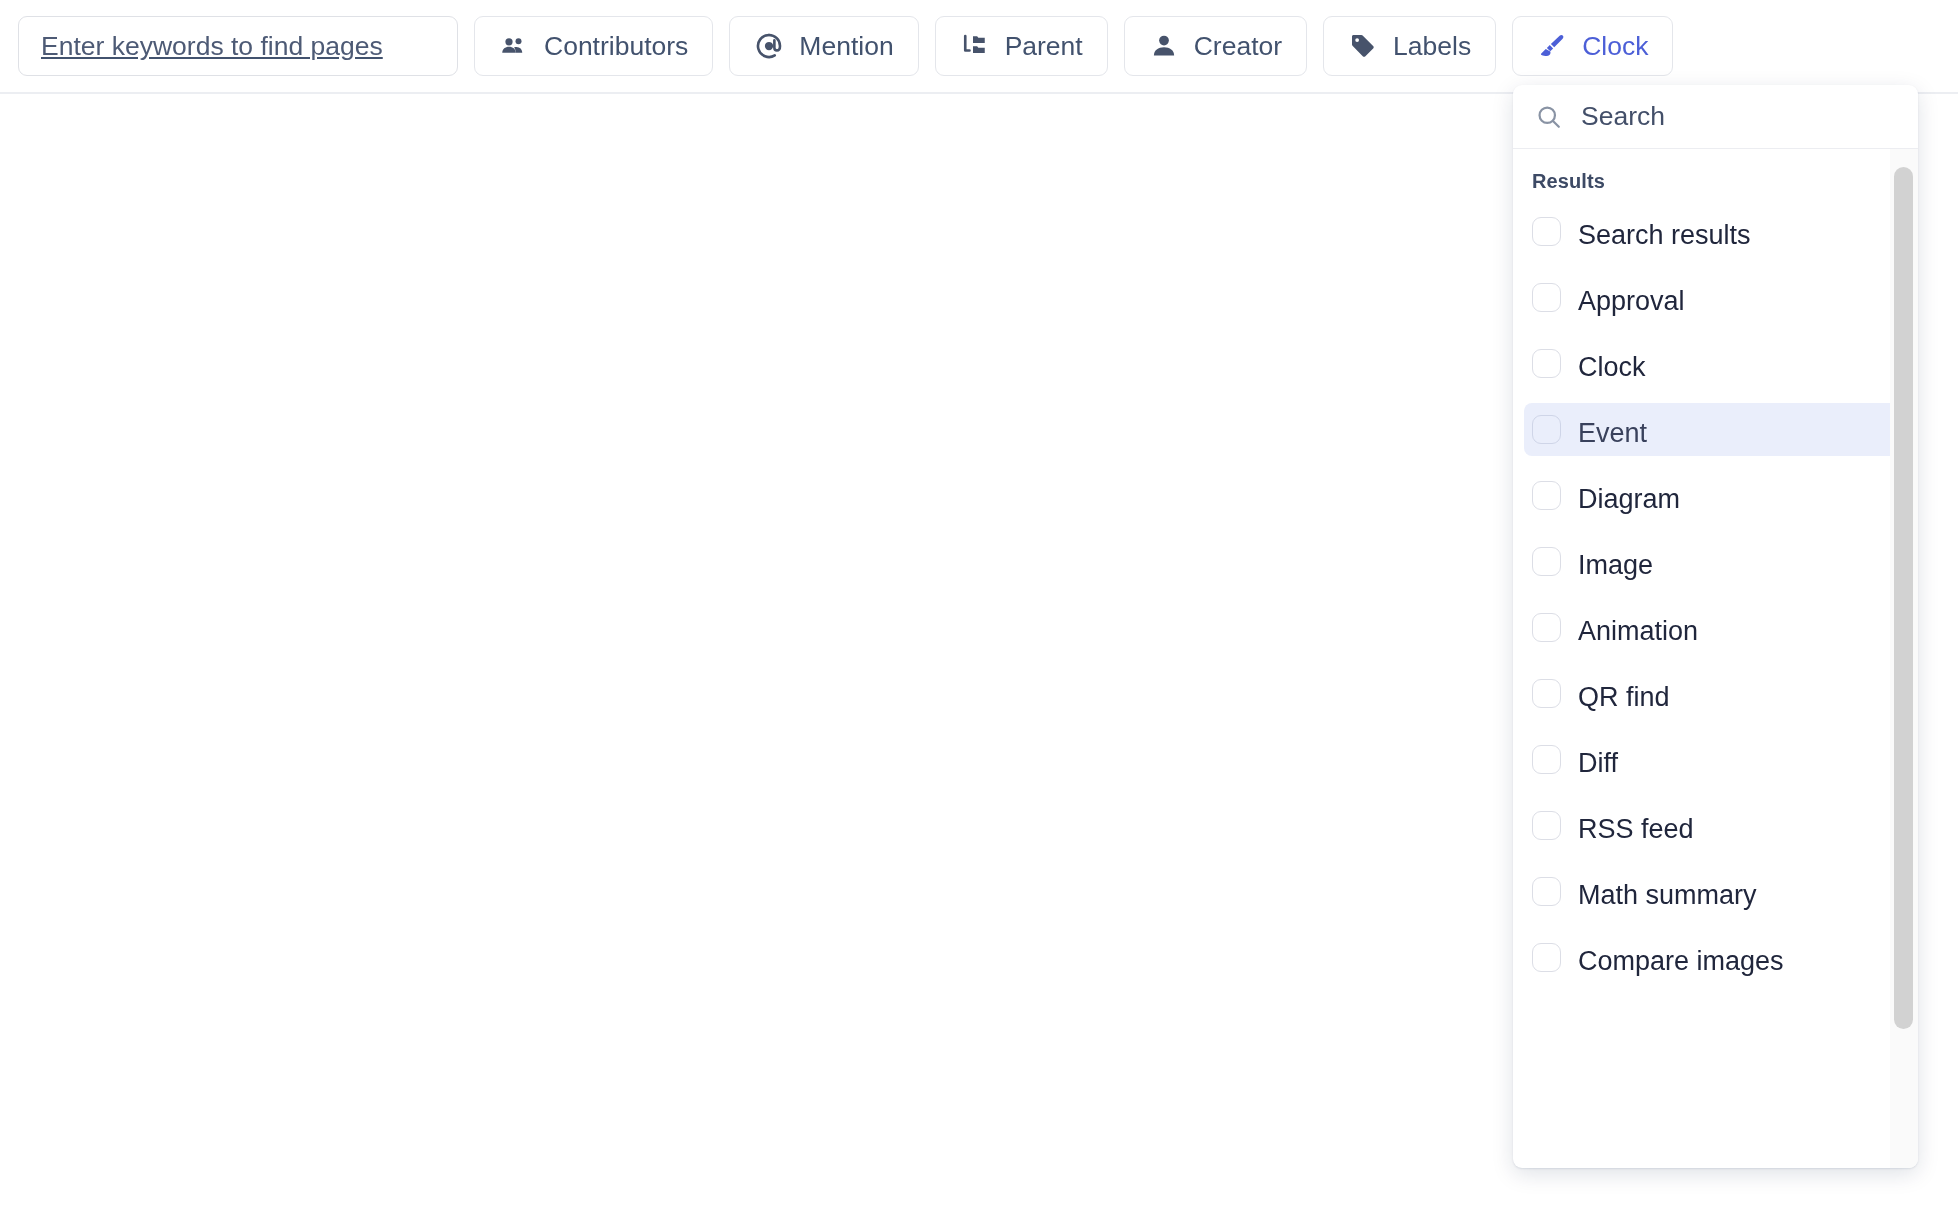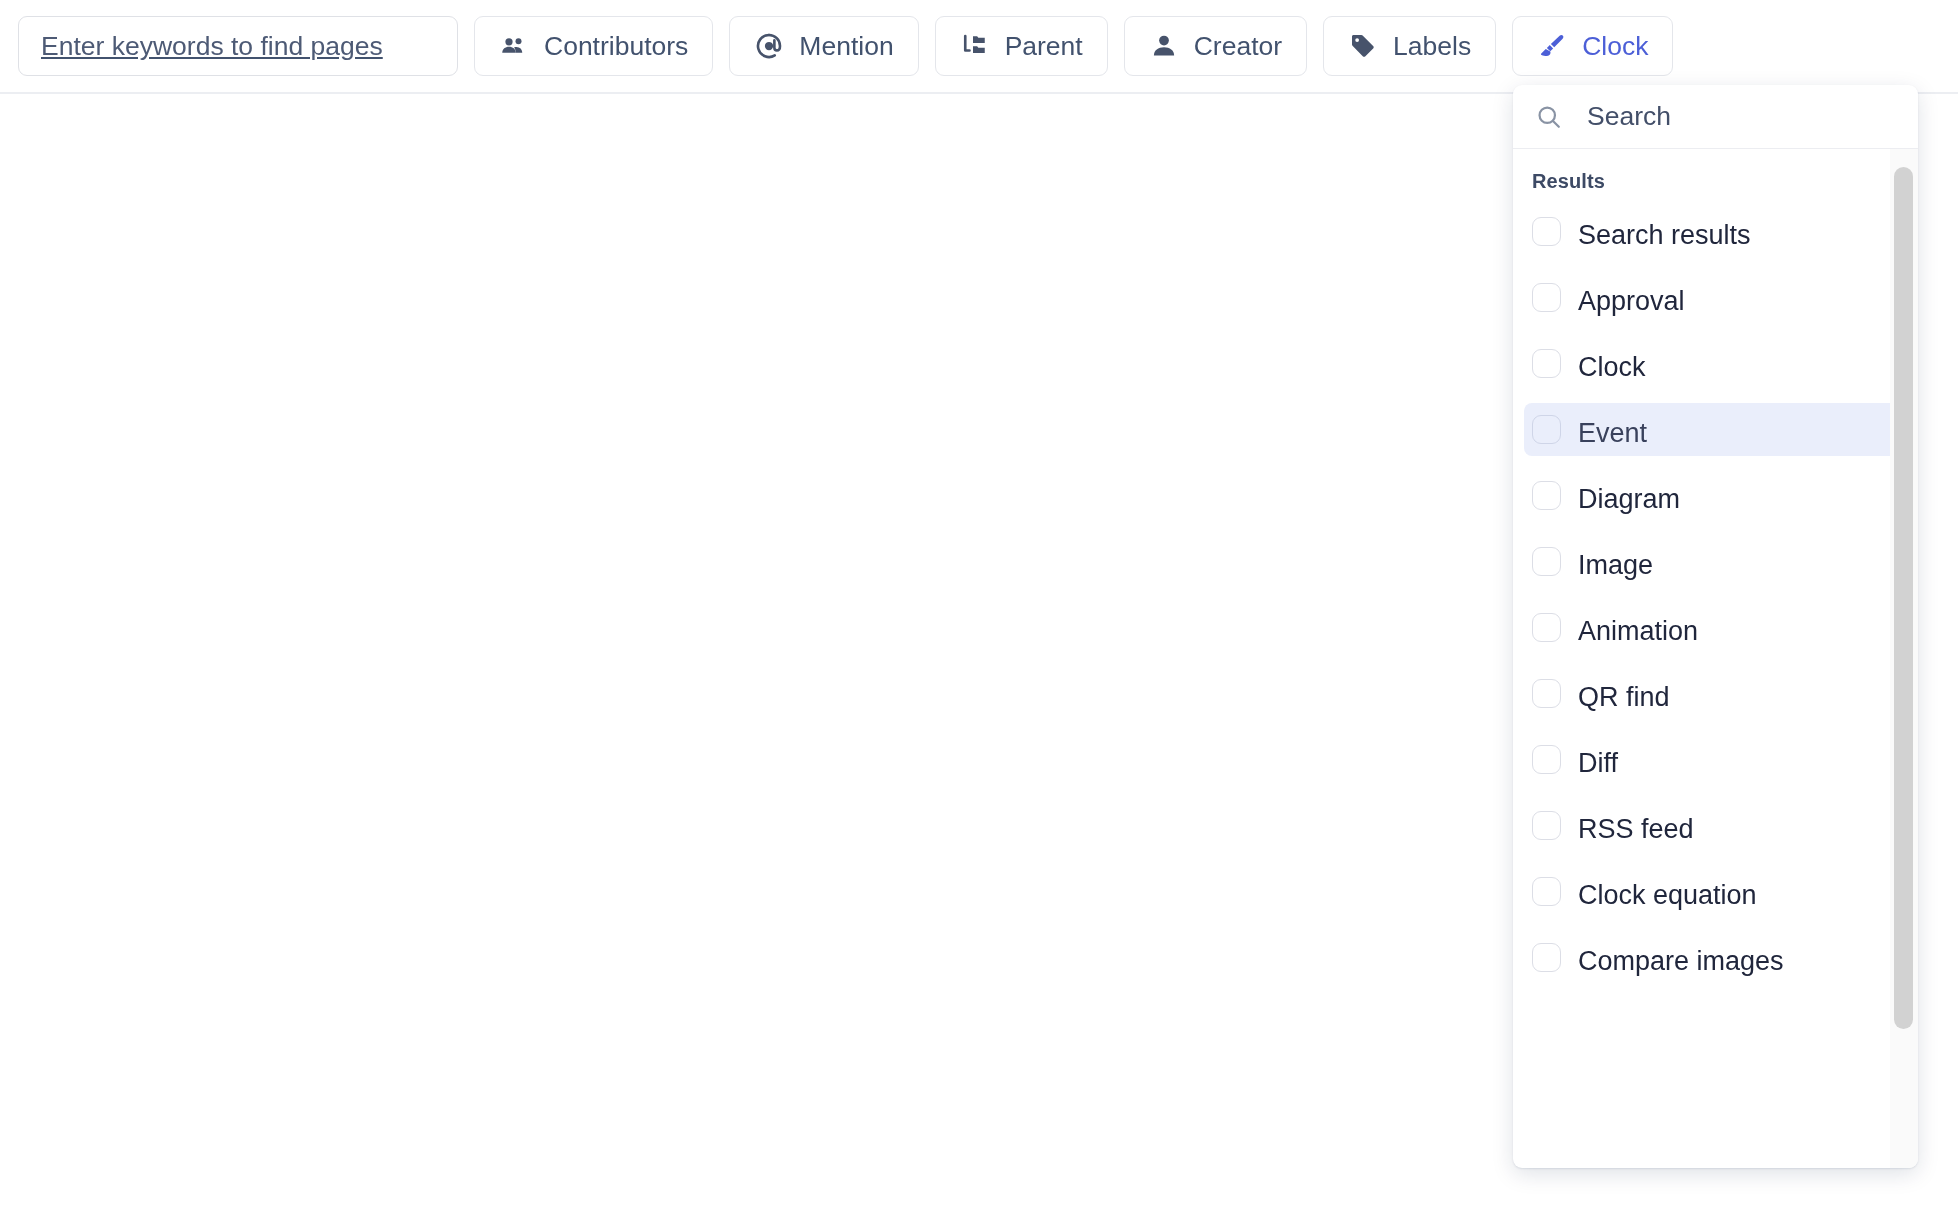--- a/index.html
+++ b/index.html
@@ -88,21 +88,21 @@
     overflow: hidden;
     display: flex;
     flex-direction: column;
   }
 
   #panel-search-row {
     height: 64px;
     flex: 0 0 auto;
     display: flex;
     align-items: center;
-    gap: 24px;
+    gap: 18px;
     padding: 0 22px;
     border-bottom: 1.5px solid #ecedf1;
     box-sizing: border-box;
   }
   #panel-search-input {
     border: none;
     outline: none;
     background: transparent;
     font-family: "Liberation Sans", sans-serif;
     font-size: 26.5px;
@@ -294,21 +294,21 @@
         <div class="macro-row">
           <span class="macro-box"></span>
           <span class="macro-label">Diff</span>
         </div>
         <div class="macro-row">
           <span class="macro-box"></span>
           <span class="macro-label">RSS feed</span>
         </div>
         <div class="macro-row">
           <span class="macro-box"></span>
-          <span class="macro-label">Clock equation</span>
+          <span class="macro-label">Math summary</span>
         </div>
         <div class="macro-row">
           <span class="macro-box"></span>
           <span class="macro-label">Compare images</span>
         </div>
       </div>
 
     <div id="panel-scrollbar-track">
       <div id="panel-scrollbar-thumb"></div>
     </div>

